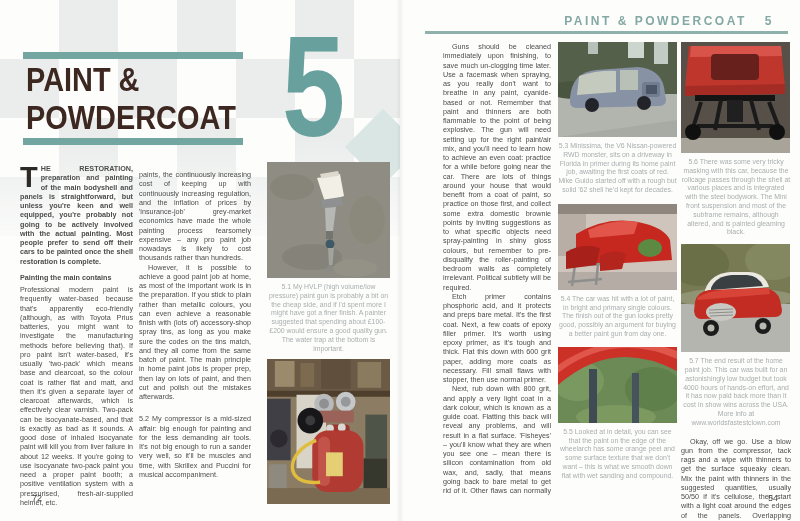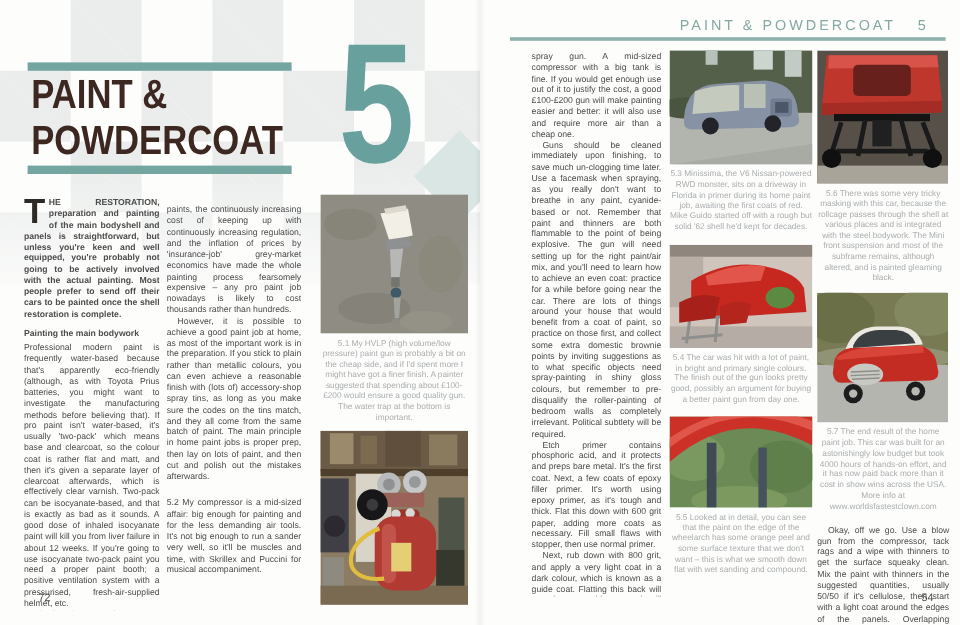--- a/index.html
+++ b/index.html
@@ -35,21 +35,21 @@
     font-size:34px;line-height:37.5px;letter-spacing:0;white-space:nowrap;
     transform:scaleX(.85);transform-origin:left top;
   }
   .big-five{
     position:absolute;left:282px;top:16px;font-weight:bold;color:#67a09c;
     font-size:142px;line-height:1;transform:scaleX(.8);transform-origin:left top;
   }
 
   
   .rp-header{position:absolute;top:14px;right:26px;display:flex;gap:18px;align-items:baseline;
-    color:#84a8a3;font-weight:normal;font-size:12px;letter-spacing:2.5px;white-space:nowrap}
+    color:#84a8a3;font-weight:bold;font-size:12px;letter-spacing:2.5px;white-space:nowrap}
   .rp-rule{position:absolute;left:25px;top:31px;width:363px;height:3px;background:#8eb1ac}
 
   
   .col{position:absolute}
   .body-text,.body-text p{font-size:7.2px;line-height:9.25px;color:#4c4c4c;text-align:justify}
   .body-text p.ind{text-indent:9px}
   .intro{font-weight:bold;color:#3a3a3a}
   .dropcap{float:left;font-size:29px;line-height:25px;font-weight:bold;color:#2e2a26;margin:1px 3px 0 0}
   .sec-heading{font-size:10.5px;line-height:12px;font-weight:bold;color:#1c1c1c;margin:7px 0 3px 0;text-align:left}
   .caption{font-size:6.9px;line-height:8.8px;color:#a9aeae;text-align:center}
@@ -68,21 +68,21 @@
   <div class="bar bar-top"></div>
   <div class="chapter-title">
     <div>PAINT &amp;</div>
     <div>POWDERCOAT</div>
   </div>
   <div class="bar bar-bottom"></div>
   <div class="big-five">5</div>
 
   <div class="col body-text" style="left:20px;top:164px;width:113px;height:345px;overflow:hidden">
     <p class="intro"><span class="dropcap">T</span><span>HE RESTORATION, preparation and painting of the main bodyshell and panels is straightforward, but unless you're keen and well equipped, you're probably not going to be actively involved with the actual painting. Most people prefer to send off their cars to be painted once the shell restoration is complete.</span></p>
-    <p class="sec-heading">Painting the main bodywork</p>
+    <p class="sec-heading">Painting the main contains</p>
     <p>Professional modern paint is frequently water-based because that's apparently eco-friendly (although, as with Toyota Prius batteries, you might want to investigate the manufacturing methods before believing that). If pro paint isn't water-based, it's usually 'two-pack' which means base and clearcoat, so the colour coat is rather flat and matt, and then it's given a separate layer of clearcoat afterwards, which is effectively clear varnish. Two-pack can be isocyanate-based, and that is exactly as bad as it sounds. A good dose of inhaled isocyanate paint will kill you from liver failure in about 12 weeks. If you're going to use isocyanate two-pack paint you need a proper paint booth; a positive ventilation system with a pressurised, fresh-air-supplied helmet, etc.</p>
     <p class="ind">The ferocious cost of new</p>
   </div>
 
   <div class="col body-text" style="left:139px;top:170px;width:112px;height:345px;overflow:hidden">
     <p>paints, the continuously increasing cost of keeping up with continuously increasing regulation, and the inflation of prices by 'insurance-job' grey-market economics have made the whole painting process fearsomely expensive – any pro paint job nowadays is likely to cost thousands rather than hundreds.</p>
     <p class="ind">However, it is possible to achieve a good paint job at home, as most of the important work is in the preparation. If you stick to plain rather than metallic colours, you can even achieve a reasonable finish with (lots of) accessory-shop spray tins, as long as you make sure the codes on the tins match, and they all come from the same batch of paint. The main principle in home paint jobs is proper prep, then lay on lots of paint, and then cut and polish out the mistakes afterwards.</p>
     <p class="caption" style="margin-top:13px">5.2 My compressor is a mid-sized affair: big enough for painting and for the less demanding air tools. It's not big enough to run a sander very well, so it'll be muscles and time, with Skrillex and Puccini for musical accompaniment.</p>
   </div>
 
@@ -143,21 +143,20 @@
 </div>
 
 <div class="page" id="right-page">
   <div class="rp-header">
     <span>PAINT &amp; POWDERCOAT</span>
     <span>5</span>
   </div>
   <div class="rp-rule"></div>
 
   <div class="col body-text" style="left:43px;top:42px;width:108px;height:455px;overflow:hidden">
-    <p>spray gun. A mid-sized compressor with a big tank is fine. If you would get enough use out of it to justify the cost, a good £100-£200 gun will make painting easier and better: it will also use and require more air than a cheap one.</p>
     <p class="ind">Guns should be cleaned immediately upon finishing, to save much un-clogging time later. Use a facemask when spraying, as you really don't want to breathe in any paint, cyanide-based or not. Remember that paint and thinners are both flammable to the point of being explosive. The gun will need setting up for the right paint/air mix, and you'll need to learn how to achieve an even coat: practice for a while before going near the car. There are lots of things around your house that would benefit from a coat of paint, so practice on those first, and collect some extra domestic brownie points by inviting suggestions as to what specific objects need spray-painting in shiny gloss colours, but remember to pre-disqualify the roller-painting of bedroom walls as completely irrelevant. Political subtlety will be required.</p>
     <p class="ind">Etch primer contains phosphoric acid, and it protects and preps bare metal. It's the first coat. Next, a few coats of epoxy filler primer. It's worth using epoxy primer, as it's tough and thick. Flat this down with 600 grit paper, adding more coats as necessary. Fill small flaws with stopper, then use normal primer.</p>
     <p class="ind">Next, rub down with 800 grit, and apply a very light coat in a dark colour, which is known as a guide coat. Flatting this back will reveal any problems, and will result in a flat surface. 'Fisheyes' – you'll know what they are when you see one – mean there is silicon contamination from old wax, and, sadly, that means going back to bare metal to get rid of it. Other flaws can normally be sorted by applying more paint and more rubbing.</p>
   </div>
 
   <div class="col" style="left:158px;top:42px;width:119px">
     <figure style="width:119px;height:95px">
       <svg viewBox="0 0 119 95" preserveAspectRatio="none">
         <rect width="119" height="95" fill="#b2b5ad"></rect>
         <rect width="119" height="52" fill="#55604a"></rect>

